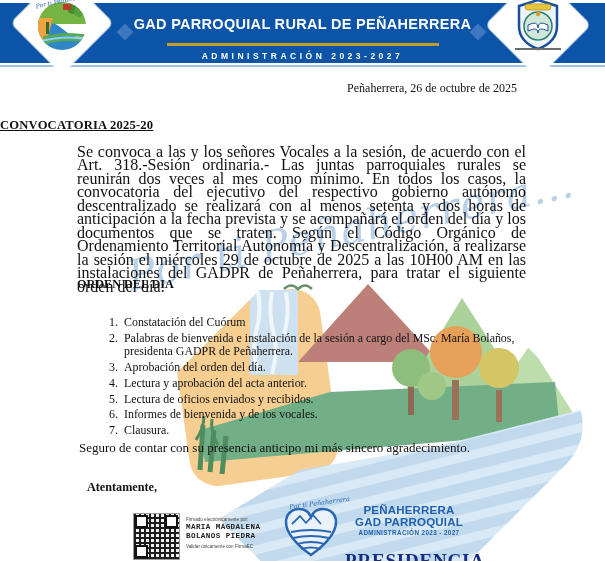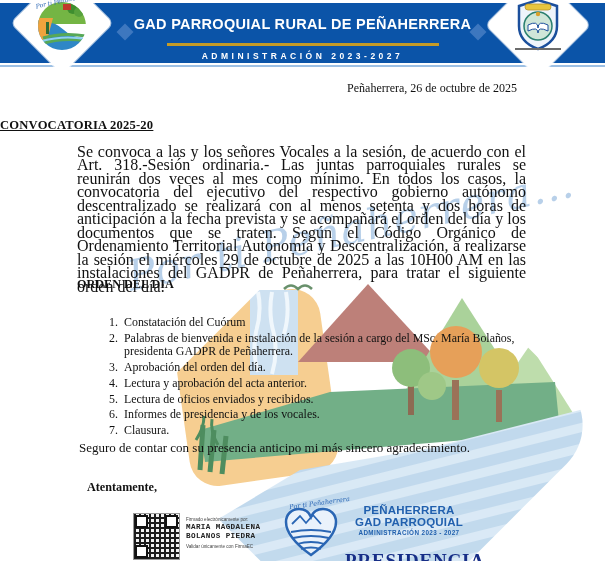--- a/index.html
+++ b/index.html
@@ -165,21 +165,21 @@
   <div class="doc-title">CONVOCATORIA 2025-20</div>
   <p class="body-par">Se convoca a las y los señores Vocales a la sesión, de acuerdo con el Art. 318.-Sesión ordinaria.- Las juntas parroquiales rurales se reunirán dos veces al mes como mínimo. En todos los casos, la convocatoria del ejecutivo del respectivo gobierno autónomo descentralizado se realizará con al menos setenta y dos horas de anticipación a la fecha prevista y se acompañará el orden del día y los documentos que se traten. Según el Código Orgánico de Ordenamiento Territorial Autonomía y Descentralización, a realizarse la sesión el miércoles 29 de octubre de 2025 a las 10H00 AM en las instalaciones del GADPR de Peñaherrera, para tratar el siguiente orden del día:</p>
 
   <div class="agenda-h">ORDEN DEL DIA</div>
   <ol class="agenda">
     <li>Constatación del Cuórum</li>
     <li>Palabras de bienvenida e instalación de la sesión a cargo del MSc. María Bolaños, presidenta GADPR de Peñaherrera.</li>
     <li>Aprobación del orden del día.</li>
     <li>Lectura y aprobación del acta anterior.</li>
     <li>Lectura de oficios enviados y recibidos.</li>
-    <li>Informes de presidencia y de los vocales.</li>
+    <li>Informes de bienvenida y de los vocales.</li>
     <li>Clausura.</li>
   </ol>
 
   <div class="closing">Seguro de contar con su presencia anticipo mi más sincero agradecimiento.</div>
   <div class="vale">Atentamente,</div>
 
   <div class="sig">
     <div class="qr">
       <span class="f a"></span>
         <span class="f b"></span>

